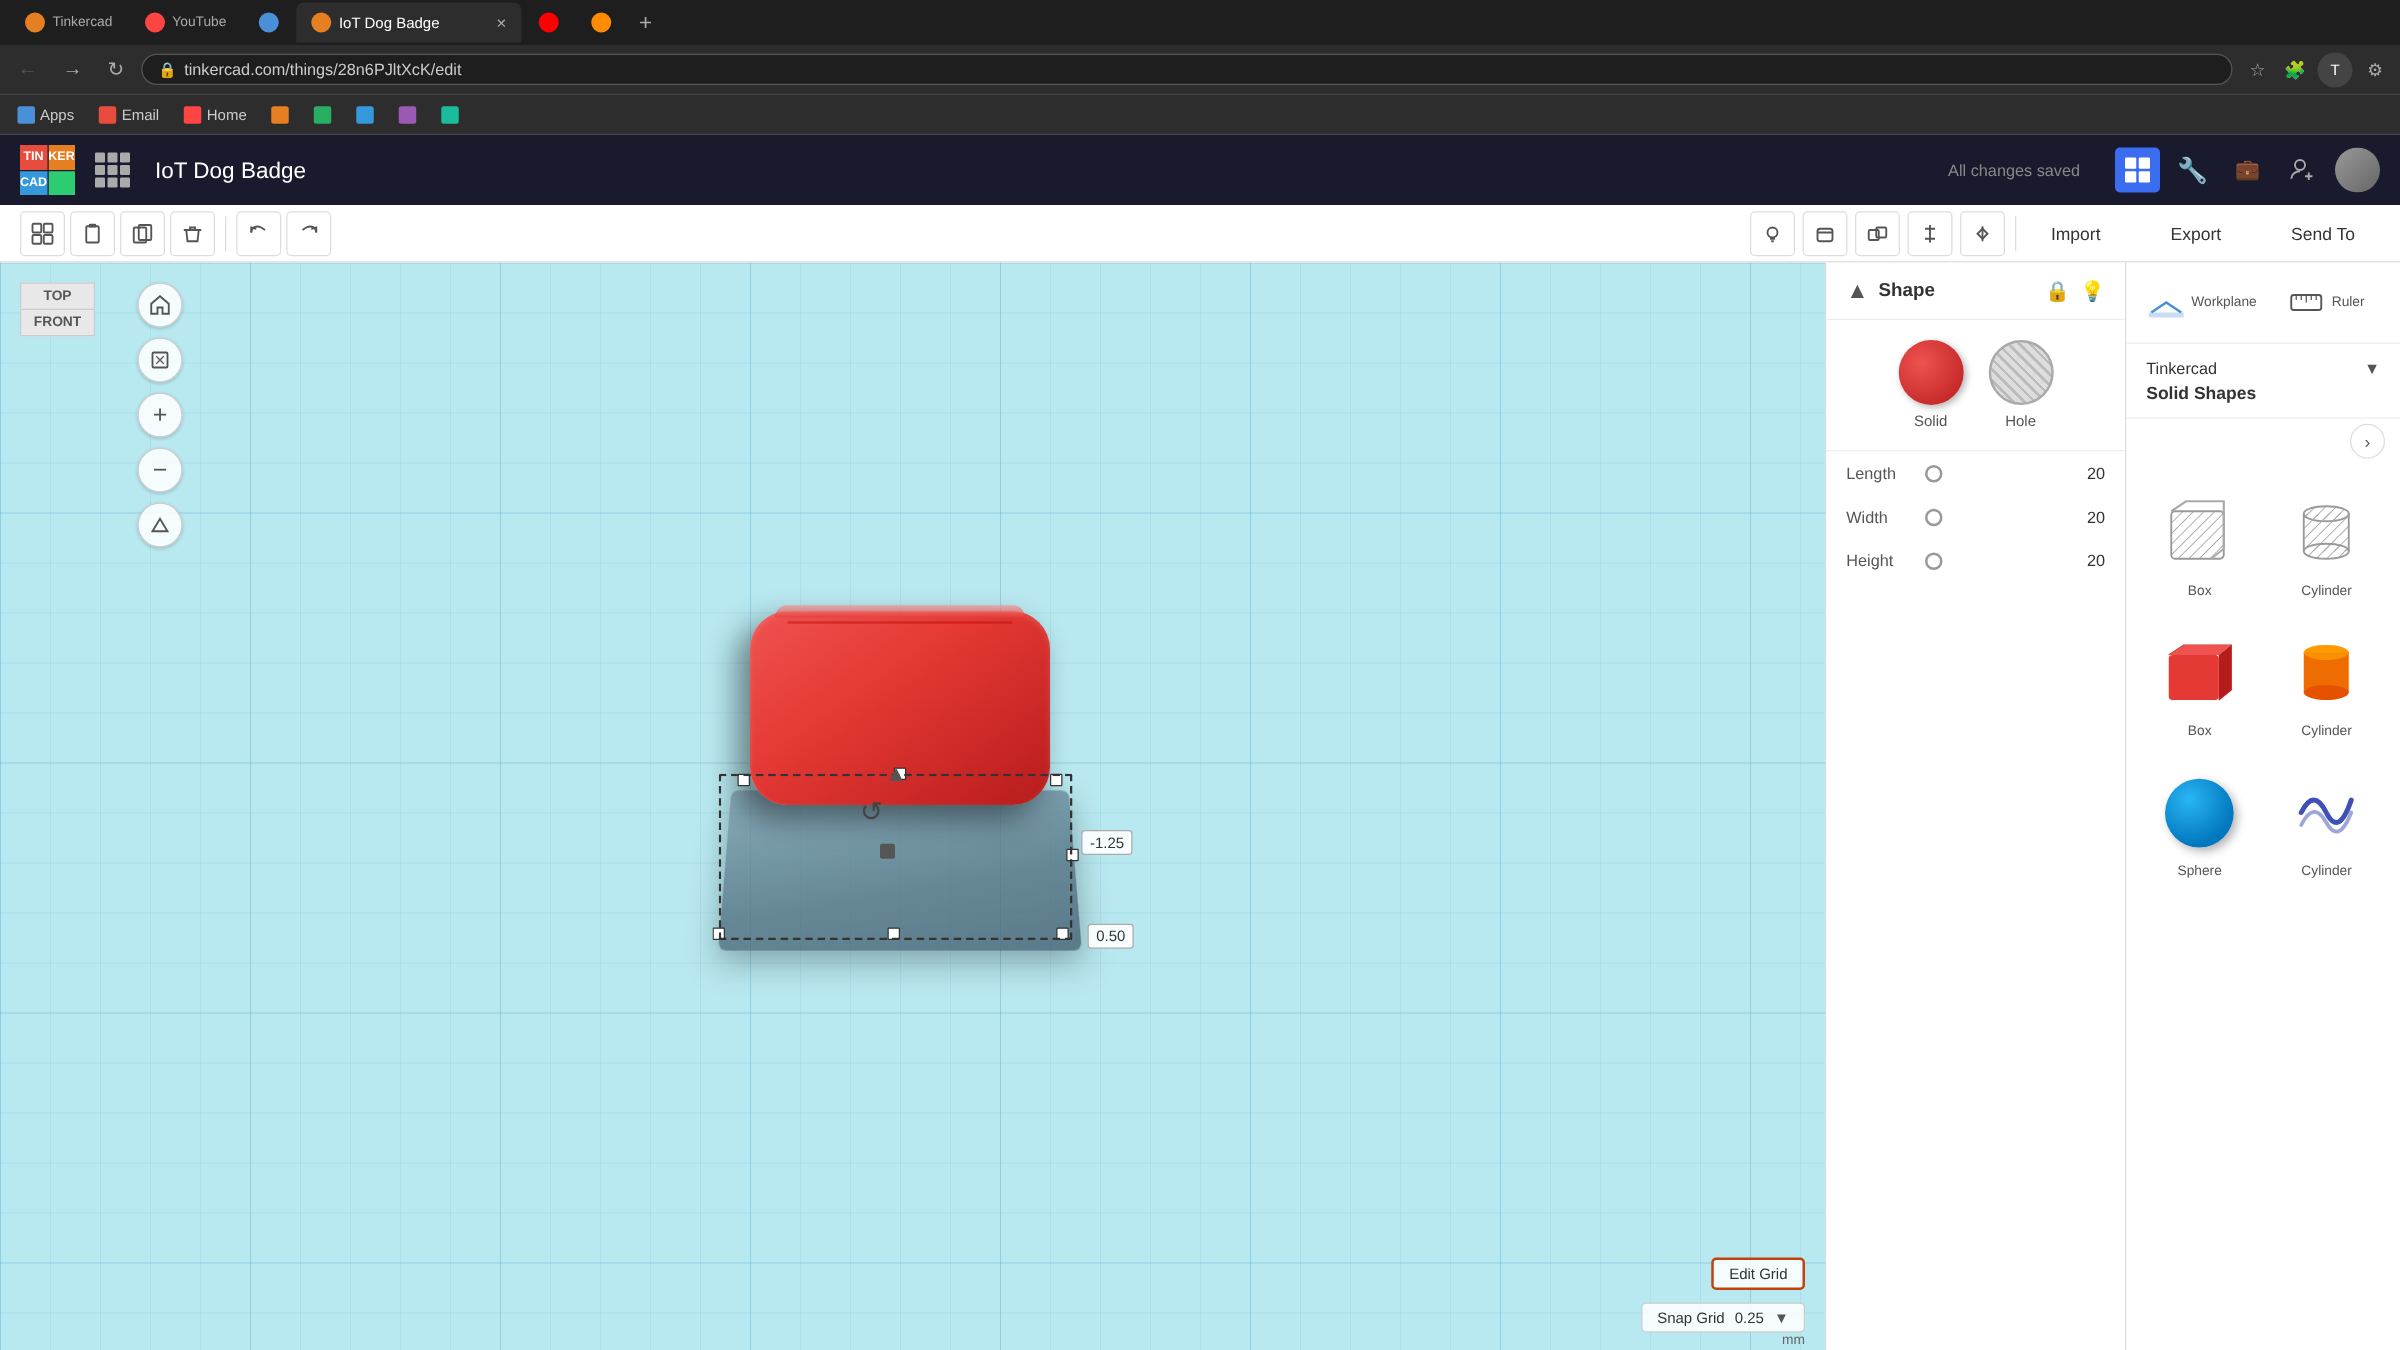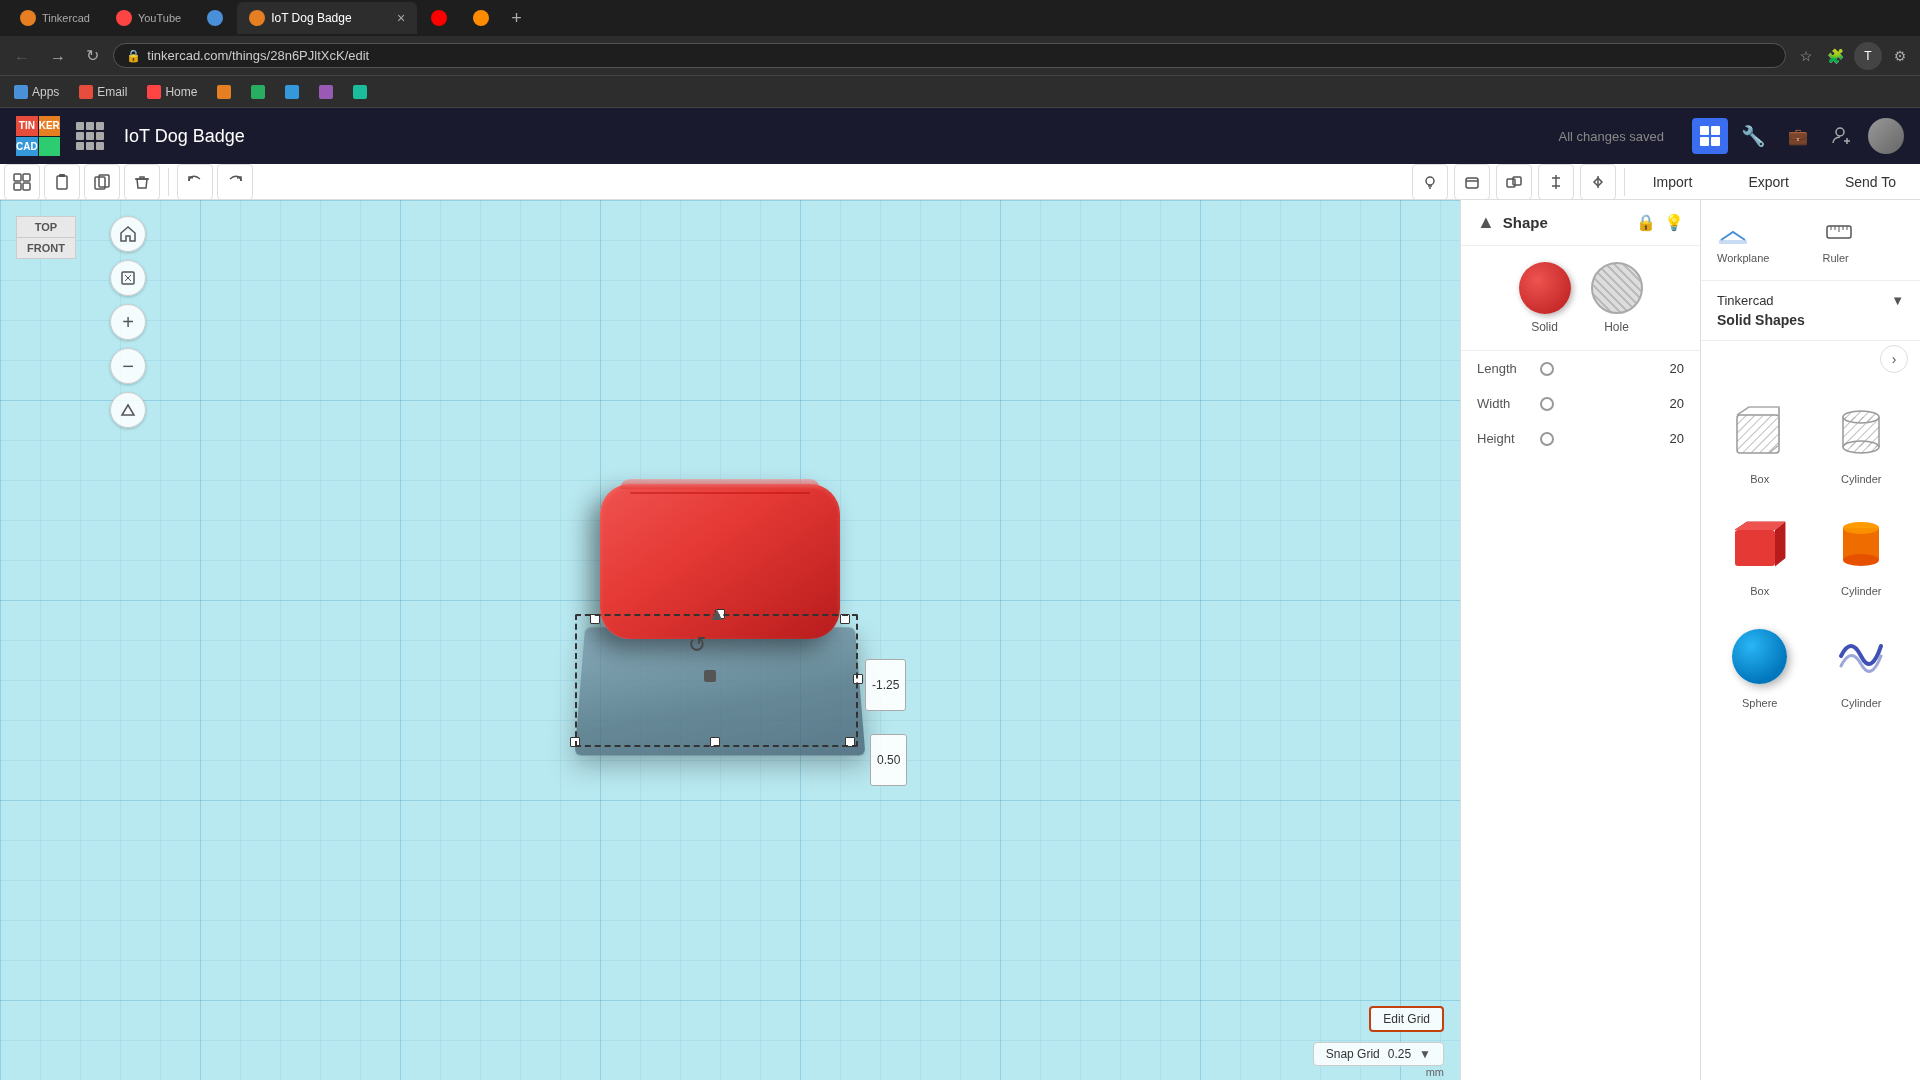--- a/index.html
+++ b/index.html
@@ -32,21 +32,21 @@
 
     .grid-icon { width: 28px; height: 28px; display: grid; grid-template-columns: 1fr 1fr 1fr; gap: 2px; cursor: pointer; }
     .grid-cell { background: #aaa; border-radius: 1px; }
 
     .project-name { color: #fff; font-size: 18px; font-weight: 500; cursor: pointer; }
     .header-spacer { flex: 1; }
     .saved-text { color: #888; font-size: 13px; margin-right: 16px; }
     .avatar { width: 36px; height: 36px; border-radius: 50%; background: #666; display: flex; align-items: center; justify-content: center; cursor: pointer; overflow: hidden; }
 
     
-    .toolbar { display: flex; align-items: center; height: 36px; background: #fff; border-bottom: 1px solid #ddd; padding: 0 4px; gap: 4px; }
+    .toolbar { display: flex; align-items: center; height: 46px; background: #fff; border-bottom: 1px solid #ddd; padding: 0 16px; gap: 4px; }
     .tool-btn { width: 36px; height: 36px; border: 1px solid #ddd; border-radius: 4px; background: #fff; display: flex; align-items: center; justify-content: center; cursor: pointer; color: #555; font-size: 16px; }
     .tool-separator { width: 1px; height: 28px; background: #ddd; margin: 0 4px; }
     .tool-spacer { flex: 1; }
     .view-tool-btn { width: 36px; height: 36px; border: 1px solid #ddd; border-radius: 4px; background: #fff; display: flex; align-items: center; justify-content: center; cursor: pointer; color: #555; }
 
     
     .main-content { display: flex; flex: 1; overflow: hidden; }
 
     
     .viewport { flex: 1; position: relative; background: #b8e8f0; overflow: hidden; }
@@ -67,21 +67,21 @@
     .handle { position: absolute; width: 10px; height: 10px; background: white; border: 1px solid #333; border-radius: 1px; transform: translate(-50%, -50%); cursor: pointer; }
     .handle-tl { top: 125px; left: 30px; }
     .handle-tr { top: 125px; left: 270px; }
     .handle-bl { top: 270px; left: 10px; }
     .handle-bc { top: 270px; left: 135px; }
     .handle-br { top: 270px; left: 260px; }
     .handle-tc { top: 120px; left: 150px; }
     .handle-rc { top: 200px; left: 270px; }
 
     
-    .dim-label { position: absolute; background: rgba(255,255,255,0.9); border: 1px solid #aaa; border-radius: 3px; padding: 18px 6px; font-size: 12px; color: #333; font-weight: 500; }
+    .dim-label { position: absolute; background: rgba(255,255,255,0.9); border: 1px solid #aaa; border-radius: 3px; padding: 2px 6px; font-size: 12px; color: #333; font-weight: 500; }
     .dim-neg { top: 200px; left: 280px; }
     .dim-pos { top: 265px; left: 300px; }
 
     
     .right-panel { width: 240px; background: #fff; border-left: 1px solid #ddd; display: flex; flex-direction: column; }
     .panel-header { display: flex; align-items: center; padding: 12px 16px; border-bottom: 1px solid #eee; gap: 8px; }
     .panel-title { font-size: 15px; font-weight: 600; color: #333; flex: 1; }
     .panel-icon { color: #999; font-size: 16px; cursor: pointer; }
 
     .shape-options { display: flex; padding: 16px; gap: 20px; justify-content: center; border-bottom: 1px solid #eee; }
@@ -102,21 +102,21 @@
     .shapes-library { width: 220px; background: #fff; border-left: 1px solid #ddd; display: flex; flex-direction: column; }
     .library-header { padding: 12px 16px; border-bottom: 1px solid #eee; }
     .library-source { display: flex; align-items: center; justify-content: space-between; font-size: 13px; color: #333; }
     .library-source-name { font-size: 14px; font-weight: 600; color: #333; margin-top: 4px; }
     .library-grid { display: grid; grid-template-columns: 1fr 1fr; gap: 8px; padding: 12px; overflow-y: auto; }
     .shape-item { display: flex; flex-direction: column; align-items: center; gap: 6px; cursor: pointer; padding: 8px; border-radius: 4px; }
     .shape-item-label { font-size: 11px; color: #555; text-align: center; }
 
     
     .library-tools { display: flex; padding: 8px; gap: 8px; border-bottom: 1px solid #eee; }
-    .lib-tool { flex: 1; display: flex; flex-direction: column; gap: 4px; padding: 8px; cursor: pointer; border-radius: 4px; }
+    .lib-tool { flex: 1; display: flex; align-items: center; gap: 4px; padding: 8px; cursor: pointer; border-radius: 4px; }
     .lib-tool-icon { width: 32px; height: 32px; display: flex; align-items: center; justify-content: center; }
     .lib-tool-label { font-size: 11px; color: #555; }
 
     .scroll-more { display: flex; justify-content: flex-end; padding: 4px 12px; }
     .scroll-btn { background: none; border: 1px solid #ddd; border-radius: 50%; width: 28px; height: 28px; display: flex; align-items: center; justify-content: center; cursor: pointer; color: #555; font-size: 14px; }
 
     
     .vp-major-lines { position: absolute; top: 0; left: 0; right: 0; bottom: 0; background-image: linear-gradient(rgba(0,120,180,0.15) 1px, transparent 1px), linear-gradient(90deg, rgba(0,120,180,0.15) 1px, transparent 1px), linear-gradient(rgba(0,120,180,0.08) 1px, transparent 1px), linear-gradient(90deg, rgba(0,120,180,0.08) 1px, transparent 1px); background-size: 200px 200px, 200px 200px, 40px 40px, 40px 40px; pointer-events: none; }
 
     

